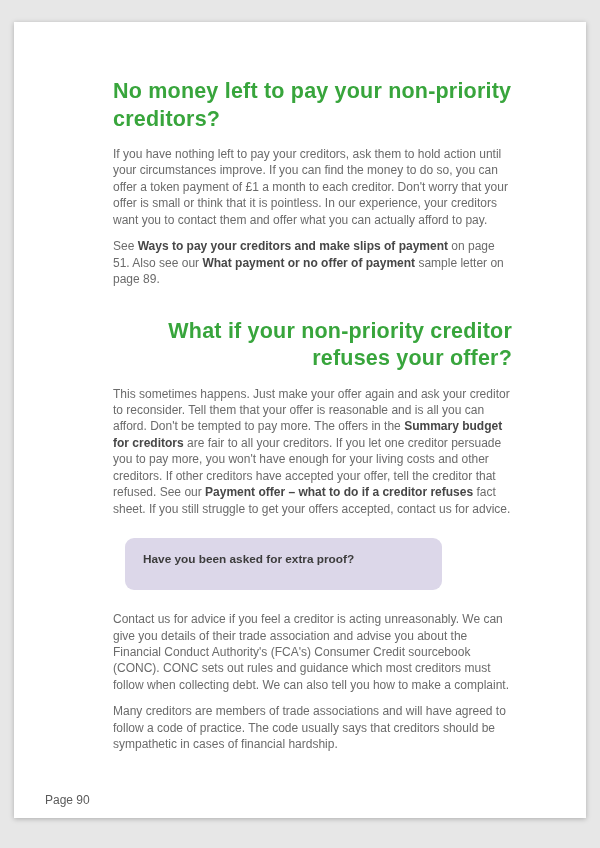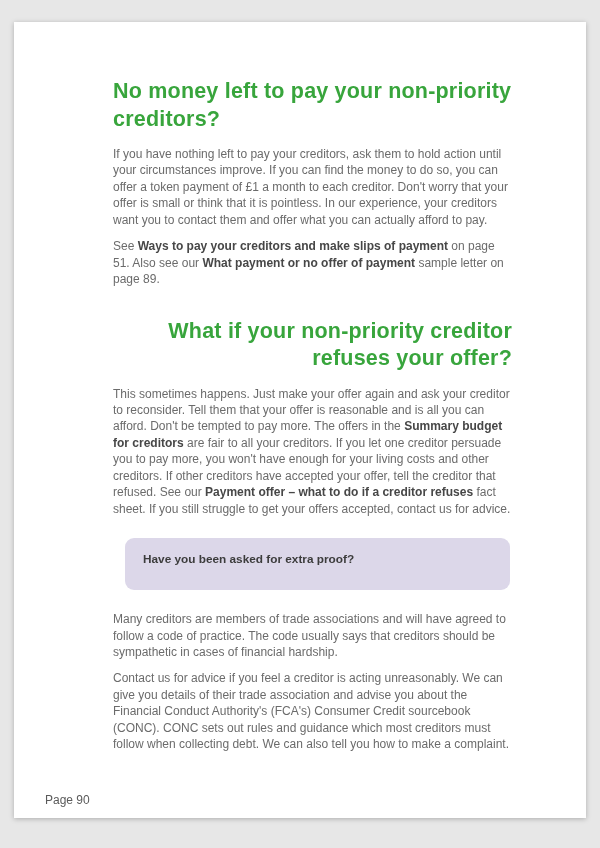--- a/index.html
+++ b/index.html
@@ -34,21 +34,21 @@
     font-size: 12px;
     line-height: 1.37;
     margin-bottom: 10px;
   }
   p.body-text span.b, p.body-text span[data-b] { color: #474747; }
   .info-box {
     background: #dcd7e9;
     border-radius: 9px;
     padding: 14px 18px 15px 18px;
     margin: 21px 0 21px 12px;
-    width: 385px;
+    width: 317px;
   }
   .info-box .box-title {
     color: #3c3c3c;
     font-weight: 700;
     font-size: 11.8px;
     margin-bottom: 9px;
   }
   .info-box .box-body {
     color: #6e6a7b;
     font-size: 11.8px;
@@ -75,20 +75,20 @@
     <p class="body-text"><span>See </span><span class="b" style="font-weight: 700;">Ways to pay your creditors and make slips of payment</span><span> on page 51. Also see our </span><span class="b" style="font-weight: 700;">What payment or no offer of payment</span><span> sample letter on page 89.</span></p>
 
     <h1 class="green-heading second">What if your non-priority creditor refuses your offer?</h1>
 
     <p class="body-text"><span>This sometimes happens. Just make your offer again and ask your creditor to reconsider. Tell them that your offer is reasonable and is all you can afford. Don't be tempted to pay more. The offers in the </span><span class="b" style="font-weight: 700;">Summary budget for creditors</span><span> are fair to all your creditors. If you let one creditor persuade you to pay more, you won't have enough for your living costs and other creditors. If other creditors have accepted your offer, tell the creditor that refused. See our </span><span class="b" style="font-weight: 700;">Payment offer – what to do if a creditor refuses</span><span> fact sheet. If you still struggle to get your offers accepted, contact us for advice.</span></p>
 
     <div class="info-box">
       <div class="box-title">Have you been asked for extra proof?</div>
     </div>
 
+    <p class="body-text">Contact us for advice if you feel a creditor is acting unreasonably. We can give you details of their trade association and advise you about the Financial Conduct Authority's (FCA's) Consumer Credit sourcebook (CONC). CONC sets out rules and guidance which most creditors must follow when collecting debt. We can also tell you how to make a complaint.</p>
+
     <p class="body-text">Many creditors are members of trade associations and will have agreed to follow a code of practice. The code usually says that creditors should be sympathetic in cases of financial hardship.</p>
-
-    <p class="body-text">Contact us for advice if you feel a creditor is acting unreasonably. We can give you details of their trade association and advise you about the Financial Conduct Authority's (FCA's) Consumer Credit sourcebook (CONC). CONC sets out rules and guidance which most creditors must follow when collecting debt. We can also tell you how to make a complaint.</p>
 
   </div>
 
   <div class="page-footer">Page 90</div>
 </div>
 
 </body></html>

